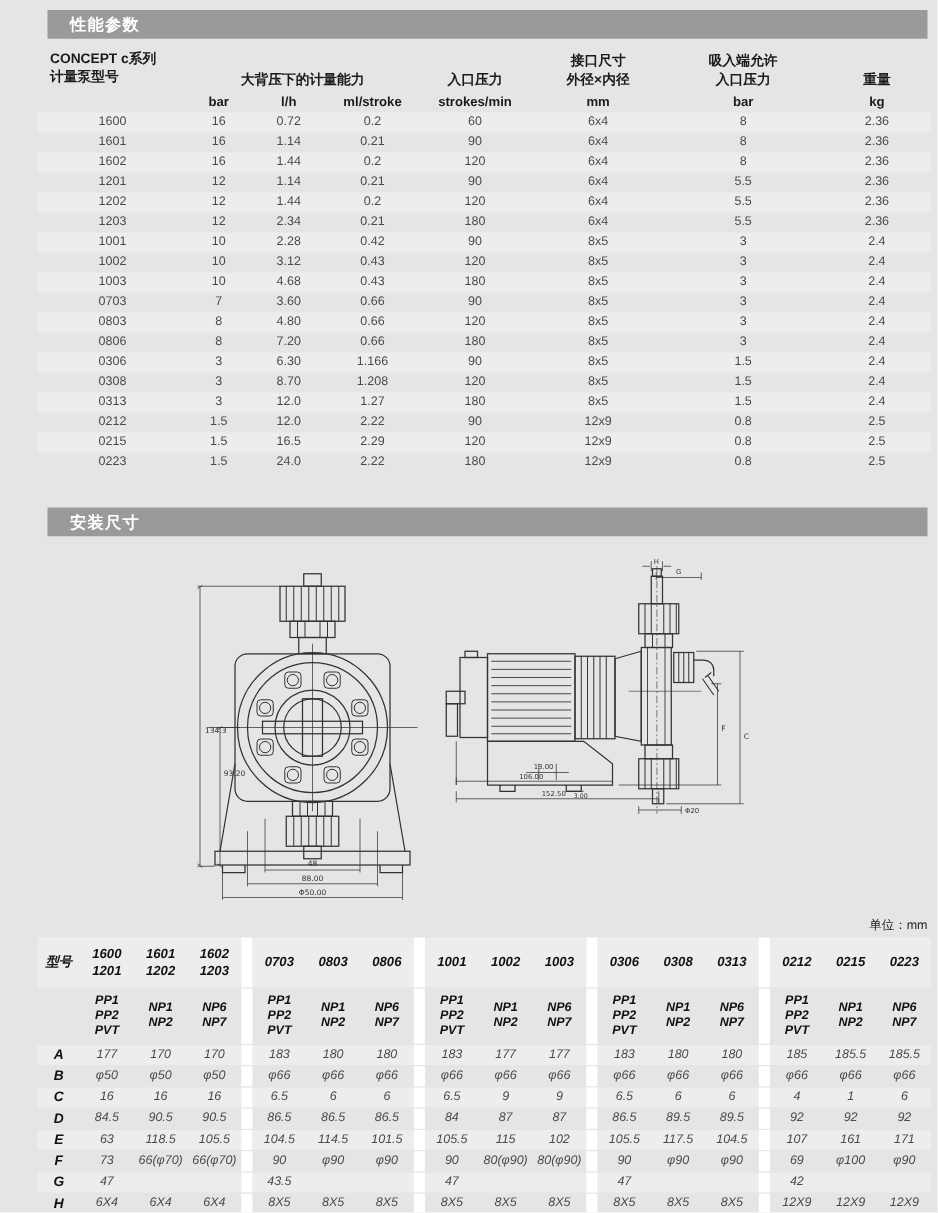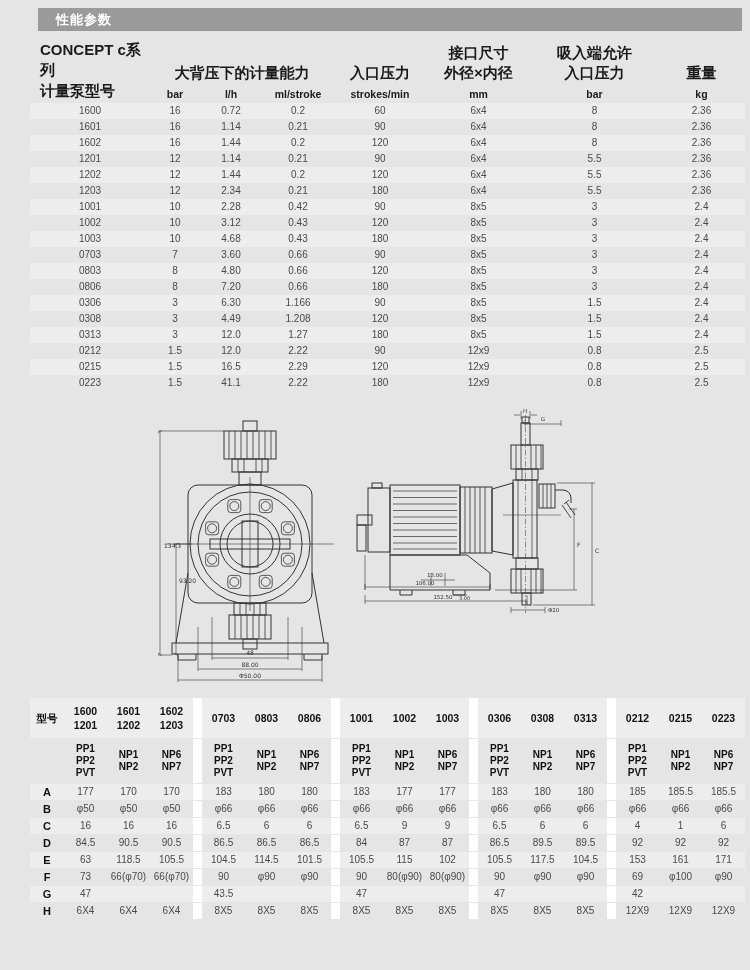--- a/index.html
+++ b/index.html
@@ -2,35 +2,35 @@
 <html><head>
 <meta charset="utf-8">
 <style>
   html,body{margin:0;padding:0;background:#fff;}
   body{width:750px;height:970px;font-family:"Liberation Sans","DejaVu Sans",sans-serif;}
   .page{position:relative;width:750px;height:970px;overflow:hidden;background:#e5e5e5;}
   .section-bar{margin:8px 0 0 38px;width:704px;height:23px;background:#9a9a9a;color:#fff;
     font-weight:bold;font-size:13px;line-height:23px;padding-left:18px;box-sizing:border-box;letter-spacing:1px;}
   
   table.perf{border-collapse:collapse;table-layout:fixed;width:715px;margin:7px 0 0 30px;}
-  table.perf th{font-size:15px;color:#1a1a1a;font-weight:bold;text-align:center;vertical-align:bottom;padding:0 0 2px 0;line-height:1.35;}
+  table.perf th{font-size:11px;color:#1a1a1a;font-weight:bold;text-align:center;vertical-align:bottom;padding:0 0 2px 0;line-height:1.35;}
   table.perf th.mh{text-align:left;vertical-align:top;padding-left:10px;padding-top:2px;}
   table.perf tr.cnrow th{height:34px;}
   table.perf tr.units th{height:16px;font-size:10.5px;vertical-align:middle;padding:0;}
   table.perf td{height:16px;font-size:10px;color:#4a4a4a;text-align:center;padding:0;line-height:16px;}
   table.perf tbody tr:nth-child(odd){background:#ededed;}
   .pre{white-space:pre-line;}
   
   .drawings{display:flex;align-items:flex-start;padding-left:150px;gap:5px;margin-top:14px;height:290px;}
   .drawings svg text{fill:#333;font-family:"DejaVu Sans",sans-serif;}
   
   .unit-note{text-align:right;font-size:10px;color:#222;padding-right:8px;margin-top:0;}
   
   .dim-table{margin:3px 0 0 30px;width:715px;}
-  .drow{display:grid;grid-template-columns:34px repeat(3,43px) 9px repeat(3,43px) 9px repeat(3,43px) 9px repeat(3,43px) 9px repeat(3,43px);margin-bottom:1px;}
+  .drow{display:grid;grid-template-columns:34px repeat(3,43px) 9px repeat(3,43px) 9px repeat(3,43px) 9px repeat(3,43px) 9px repeat(3,43px);margin-bottom:1px;font-style:italic;}
   .dcell{font-size:10px;color:#4a4a4a;text-align:center;display:flex;align-items:center;justify-content:center;line-height:12px;}
   .dcell.lbl{font-weight:bold;color:#111;font-size:11px;}
   .dcell.bold{font-weight:bold;color:#111;}
   .drow.dhead1 .dcell{height:40px;font-size:10.5px;line-height:14px;}
   .drow.dhead2 .dcell{height:44px;}
   .drow.datarow .dcell{height:16px;}
   .drow .shade{background:#ededed;}
   .drow.stripe .dcell{background:#ededed;}
   .drow.stripe .dgap,{background:#fff;}
   .dgap{background:#fff;}
@@ -204,21 +204,21 @@
           <td>6.30</td>
           <td>1.166</td>
           <td>90</td>
           <td>8x5</td>
           <td>1.5</td>
           <td>2.4</td>
         </tr>
         <tr>
           <td>0308</td>
           <td>3</td>
-          <td>4.49</td>
+          <td>8.70</td>
           <td>1.208</td>
           <td>120</td>
           <td>8x5</td>
           <td>1.5</td>
           <td>2.4</td>
         </tr>
         <tr>
           <td>0313</td>
           <td>3</td>
           <td>12.0</td>
@@ -244,30 +244,33 @@
           <td>16.5</td>
           <td>2.29</td>
           <td>120</td>
           <td>12x9</td>
           <td>0.8</td>
           <td>2.5</td>
         </tr>
         <tr>
           <td>0223</td>
           <td>1.5</td>
-          <td>41.1</td>
+          <td>24.0</td>
           <td>2.22</td>
           <td>180</td>
           <td>12x9</td>
           <td>0.8</td>
           <td>2.5</td>
         </tr>
       </tbody>
   </table>
 
+  <div class="section-bar" style="margin-top:28px">
+    <span>安装尺寸</span>
+  </div>
 
   <div class="drawings">
 
     <svg width="200" height="282" viewBox="0 0 200 282" style="margin-top:10px">
       <g stroke="#333" fill="none" stroke-width="1">
         <rect x="93" y="6" width="14" height="10"></rect>
         <rect x="74" y="16" width="52" height="28"></rect>
         <path stroke-width="0.8" d="M79 16V44M85 16V44M91 16V44M97 16V44M103 16V44M109 16V44M115 16V44M121 16V44"></path>
         <rect x="82" y="44" width="36" height="13"></rect>
         <path stroke-width="0.8" d="M88 44V57M94 44V57M106 44V57M112 44V57"></path>
@@ -370,20 +373,21 @@
       <text x="222" y="142" font-size="6">F</text>
       <text x="240" y="148" font-size="6">C</text>
       <text x="72" y="172" font-size="5.5">13.00</text>
       <text x="104" y="195" font-size="5">3.00</text>
       <text x="193" y="207" font-size="5.5">Φ20</text>
       <text x="70" y="180" font-size="5.5" text-anchor="middle">106.00</text>
       <text x="88" y="194" font-size="5.5" text-anchor="middle">152.50</text>
     </svg>
   </div>
 
+  <div class="unit-note">单位：mm</div>
 
   <div class="dim-table">
       <div class="drow dhead1">
         <div class="dcell lbl shade">型号</div>
         <div class="dcell shade bold pre">1600
 1201</div>
         <div class="dcell shade bold pre">1601
 1202</div>
         <div class="dcell shade bold pre">1602
 1203</div>
@@ -545,21 +549,21 @@
         <div class="dcell ">101.5</div>
         <div class="dgap"></div>
         <div class="dcell ">105.5</div>
         <div class="dcell ">115</div>
         <div class="dcell ">102</div>
         <div class="dgap"></div>
         <div class="dcell ">105.5</div>
         <div class="dcell ">117.5</div>
         <div class="dcell ">104.5</div>
         <div class="dgap"></div>
-        <div class="dcell ">153</div>
+        <div class="dcell ">107</div>
         <div class="dcell ">161</div>
         <div class="dcell ">171</div>
       </div>
       <div class="drow datarow">
         <div class="dcell lbl">F</div>
         <div class="dcell ">73</div>
         <div class="dcell ">66(φ70)</div>
         <div class="dcell ">66(φ70)</div>
         <div class="dgap"></div>
         <div class="dcell ">90</div>

